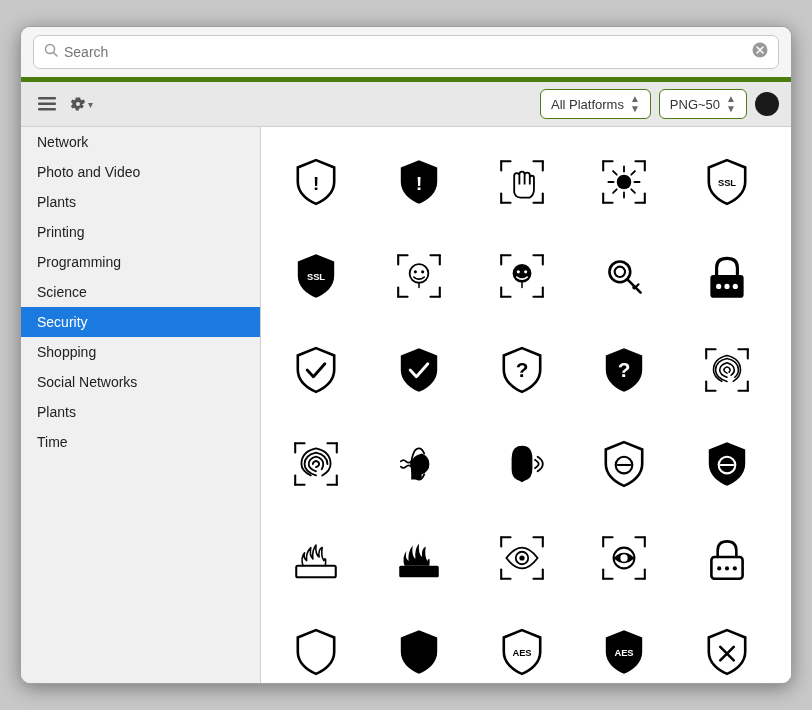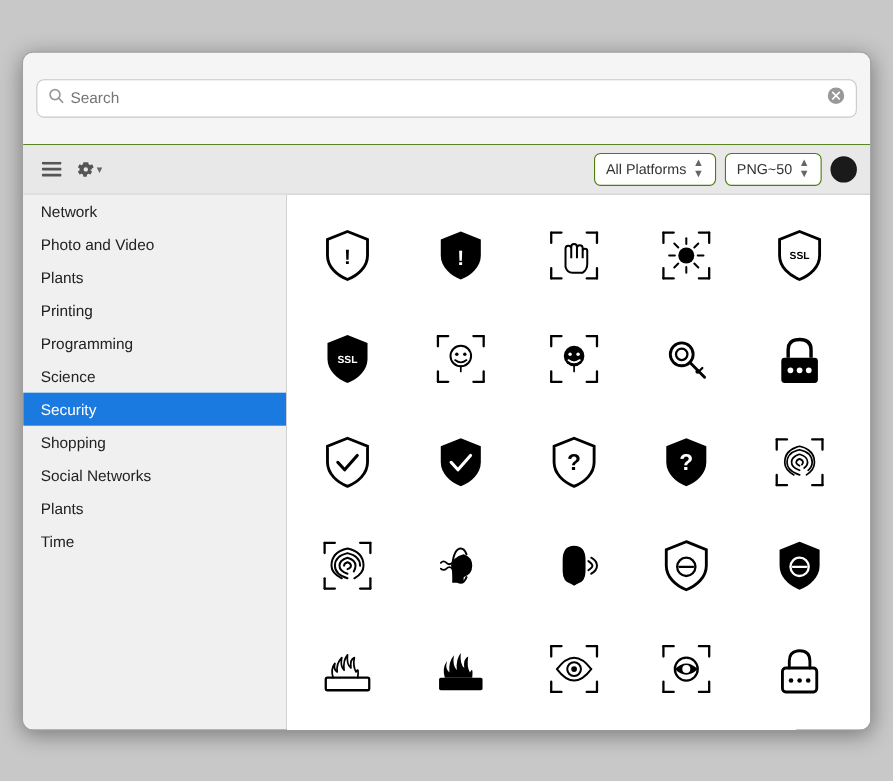--- a/index.html
+++ b/index.html
@@ -15,22 +15,22 @@
     .app-window {
       width: 780px;
       background: #f0f0f0;
       border-radius: 10px;
       box-shadow: 0 4px 20px rgba(0,0,0,0.4);
       overflow: hidden;
       border: 1px solid #a0a0a0;
     }
     .search-bar {
       background: #f5f5f5;
-      padding: 24px 12px;
-      border-bottom: 1px solid #4d7c0f;
+      padding: 8px 12px;
+      border-bottom: 5px solid #4d7c0f;
     }
     .search-input-wrap {
       background: white;
       border: 1px solid #c8c8c8;
       border-radius: 7px;
       display: flex;
       align-items: center;
       padding: 6px 10px;
       gap: 6px;
     }
@@ -106,21 +106,21 @@
     .color-swatch {
       width: 24px;
       height: 24px;
       border-radius: 50%;
       background: #1a1a1a;
       cursor: pointer;
       border: none;
     }
     .main-content {
       display: flex;
-      height: 486px;
+      height: 556px;
       border-radius: 12px;
     }
     .sidebar {
       width: 240px;
       background: #f0f0f0;
       border-right: 1px solid #d0d0d0;
       overflow-y: auto;
       flex-shrink: 0;
     }
     .sidebar-item {

